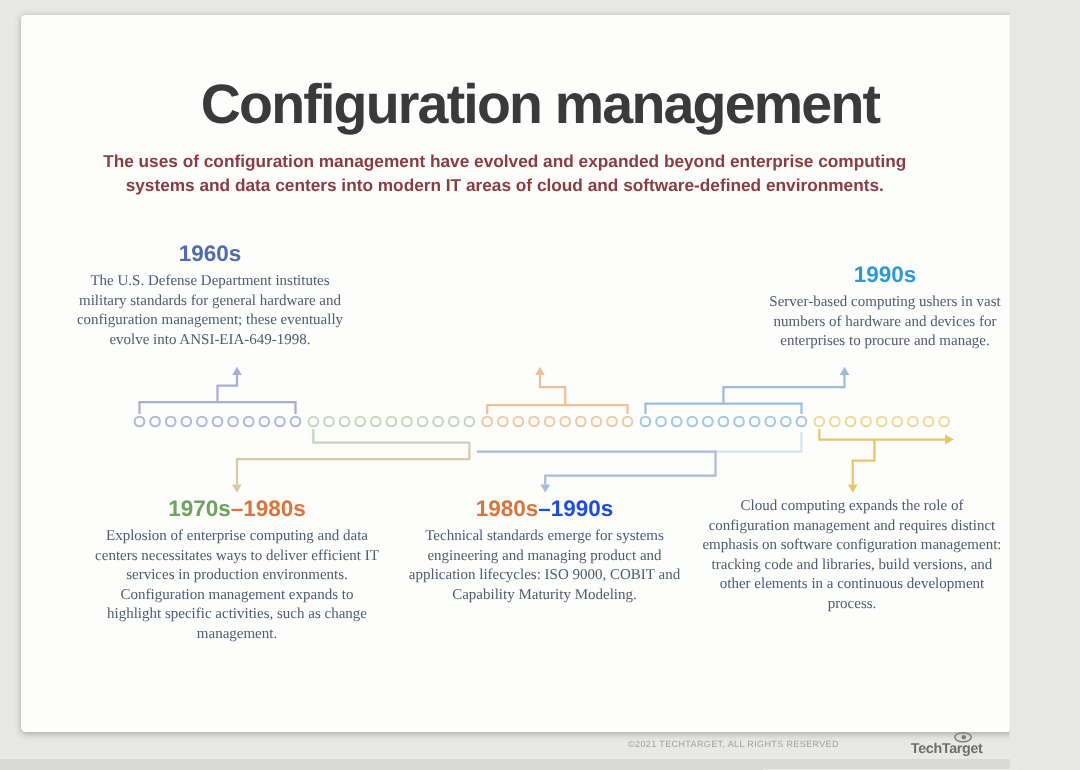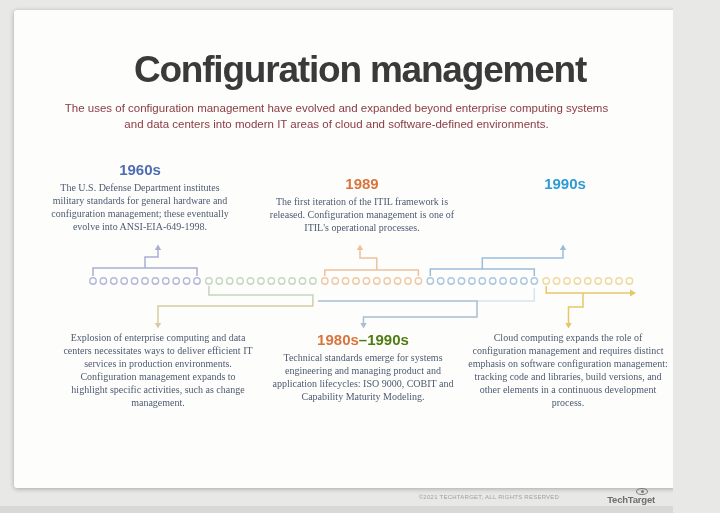--- a/index.html
+++ b/index.html
@@ -5,28 +5,28 @@
   html,body{margin:0;padding:0;background:#e8e8e6;}
   #stage{position:relative;width:673px;height:513px;background:var(--page-bg,#e8e8e6);
          font-family:"Liberation Sans",sans-serif;overflow:hidden;}
   .card{position:absolute;left:14px;top:10px;width:692px;height:478px;
         background:var(--card-bg,#fdfdfc);border-radius:3px;
         box-shadow:0 1px 5px rgba(0,0,0,.28);}
   .title{position:absolute;top:50px;left:14px;width:692px;margin:0;text-align:center;
          font-size:37px;font-weight:bold;letter-spacing:-1.2px;line-height:1.1;
          color:var(--title-c,#3a3a3a);}
   .subtitle{position:absolute;top:100px;left:50%;transform:translateX(-50%);width:565px;margin:0;
-            text-align:center;font-size:11.5px;line-height:1.42;color:var(--subtitle-c,#8a3c42);}
+            text-align:center;font-size:11.5px;line-height:1.42;color:var(--subtitle-c,#8a3c42);font-weight:bold;}
   #timeline-svg{position:absolute;left:0;top:0;pointer-events:none;}
   .event{position:absolute;transform:translateX(-50%);text-align:center;}
   .ev-head{font-size:15px;font-weight:bold;margin-bottom:3px;white-space:nowrap;}
   .ev-body{font-size:10px;line-height:1.3;color:var(--body-c,#4d5b70);font-family:Liberation Serif, serif;}
   #ev-1960s{left:140px;top:161px;width:186px;}
   #ev-1989{left:362px;top:175px;width:192px;}
-  #ev-1990s{left:565px;top:175px;width:184px;text-align:center;}
+  #ev-1990s{left:590px;top:175px;width:184px;text-align:center;}
   #ev-1970s{left:158px;top:331px;width:190px;}
   #ev-1980s{left:363px;top:331px;width:182px;}
   #ev-2000s{left:568px;top:331px;width:200px;}
   .footer{position:absolute;top:489px;right:18px;display:flex;align-items:center;gap:6px;}
   .copyright{font-size:6px;letter-spacing:.25px;color:#a0a09e;}
   .brand{position:relative;display:inline-block;padding-top:5px;
          font-size:9.5px;font-weight:bold;color:#6e6e6c;letter-spacing:-.2px;margin-left:42px;}
   .eye{position:absolute;top:-1px;right:7px;width:10px;height:5px;
        border:1px solid #7c7c7a;border-radius:50%;}
   .eye::after{content:"";position:absolute;left:50%;top:50%;width:3px;height:3px;
@@ -113,32 +113,30 @@
       <path d="M 546.1999999999995 286 V 293 H 630" fill="none" stroke="#e7c668" stroke-width="1.5"></path>
       <polygon points="630,289.6 630,296.4 636,293" fill="#e7c668"></polygon>
       <path d="M 583 293 V 307 H 568.5 V 323" fill="none" stroke="#e7c668" stroke-width="1.5"></path>
       <polygon points="565.3,323 571.7,323 568.5,328.5" fill="#e7c668"></polygon>
     </svg>
 
   <div class="event" id="ev-1960s">
     <div class="ev-head"><span style="color: rgb(79, 108, 178);">1960s</span></div>
     <div class="ev-body">The U.S. Defense Department institutes military standards for general hardware and configuration management; these eventually evolve into ANSI-EIA-649-1998.</div>
   </div>
-  <div class="event" id="ev-1989">
-    <div class="ev-head"><span style="color: rgb(216, 116, 60);">1989</span></div>
-    <div class="ev-body">The first iteration of the ITIL framework is released. Configuration management is one of ITIL's operational processes.</div>
-  </div>
   <div class="event" id="ev-1990s">
     <div class="ev-head"><span style="color: rgb(45, 154, 213);">1990s</span></div>
+    <div class="ev-body">Server-based computing ushers in vast numbers of hardware and devices for enterprises to procure and manage.</div>
   </div>
   <div class="event" id="ev-1970s">
+    <div class="ev-head"><span style="color: rgb(109, 163, 95);">1970s</span><span style="color: rgb(216, 116, 60);">–1980s</span></div>
     <div class="ev-body">Explosion of enterprise computing and data centers necessitates ways to deliver efficient IT services in production environments. Configuration management expands to highlight specific activities, such as change management.</div>
   </div>
   <div class="event" id="ev-1980s">
-    <div class="ev-head"><span style="color: rgb(216, 116, 60);">1980s</span><span style="color: #4d7c0f;">–1990s</span></div>
+    <div class="ev-head"><span style="color: rgb(216, 116, 60);">1980s</span><span style="color: #1d4ed8;">–1990s</span></div>
     <div class="ev-body">Technical standards emerge for systems engineering and managing product and application lifecycles: ISO 9000, COBIT and Capability Maturity Modeling.</div>
   </div>
   <div class="event" id="ev-2000s">
     <div class="ev-body">Cloud computing expands the role of configuration management and requires distinct emphasis on software configuration management: tracking code and libraries, build versions, and other elements in a continuous development process.</div>
   </div>
 
   <div class="footer">
     <span class="copyright">©2021 TECHTARGET, ALL RIGHTS RESERVED</span>
     <span class="brand">
       <span class="eye"></span>

